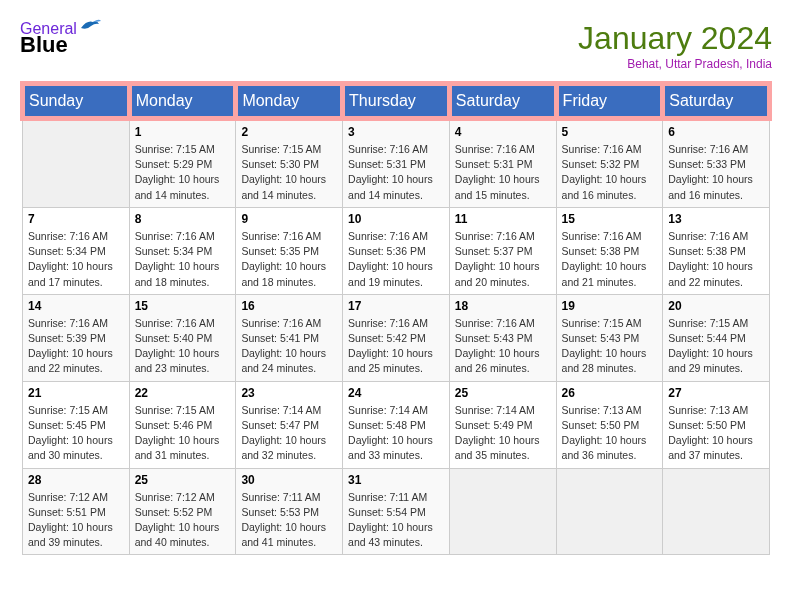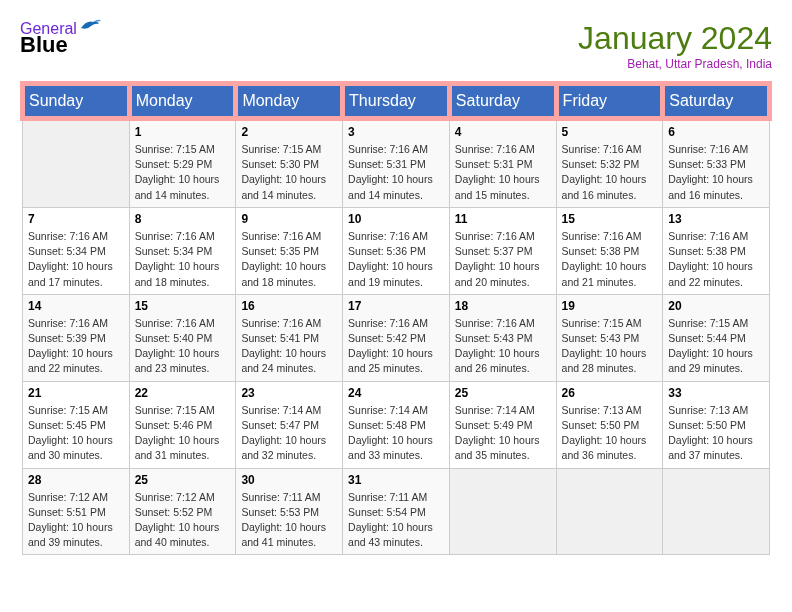--- a/index.html
+++ b/index.html
@@ -216,21 +216,21 @@
         </td>
         <td>
           <span class="day-num">25</span>
           <div class="day-info">Sunrise: 7:14 AM<br>Sunset: 5:49 PM<br>Daylight: 10 hours and 35 minutes.</div>
         </td>
         <td>
           <span class="day-num">26</span>
           <div class="day-info">Sunrise: 7:13 AM<br>Sunset: 5:50 PM<br>Daylight: 10 hours and 36 minutes.</div>
         </td>
         <td>
-          <span class="day-num">33</span>
+          <span class="day-num">27</span>
           <div class="day-info">Sunrise: 7:13 AM<br>Sunset: 5:50 PM<br>Daylight: 10 hours and 37 minutes.</div>
         </td>
       </tr>
       <tr>
         <td>
           <span class="day-num">28</span>
           <div class="day-info">Sunrise: 7:12 AM<br>Sunset: 5:51 PM<br>Daylight: 10 hours and 39 minutes.</div>
         </td>
         <td>
           <span class="day-num">25</span>

